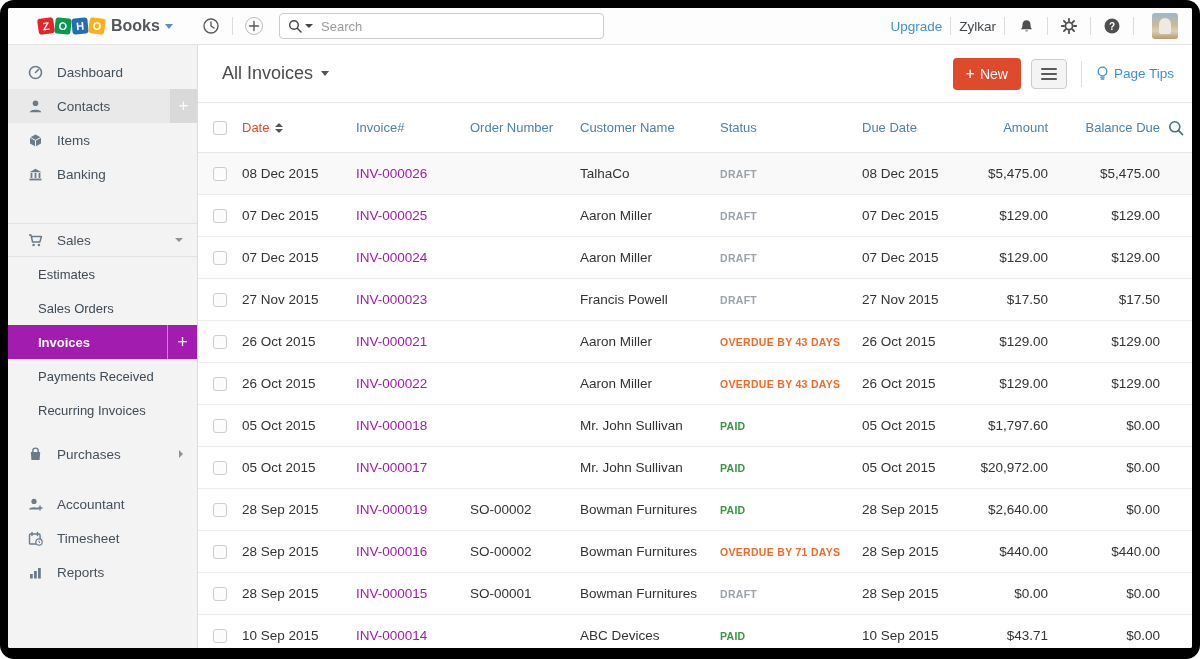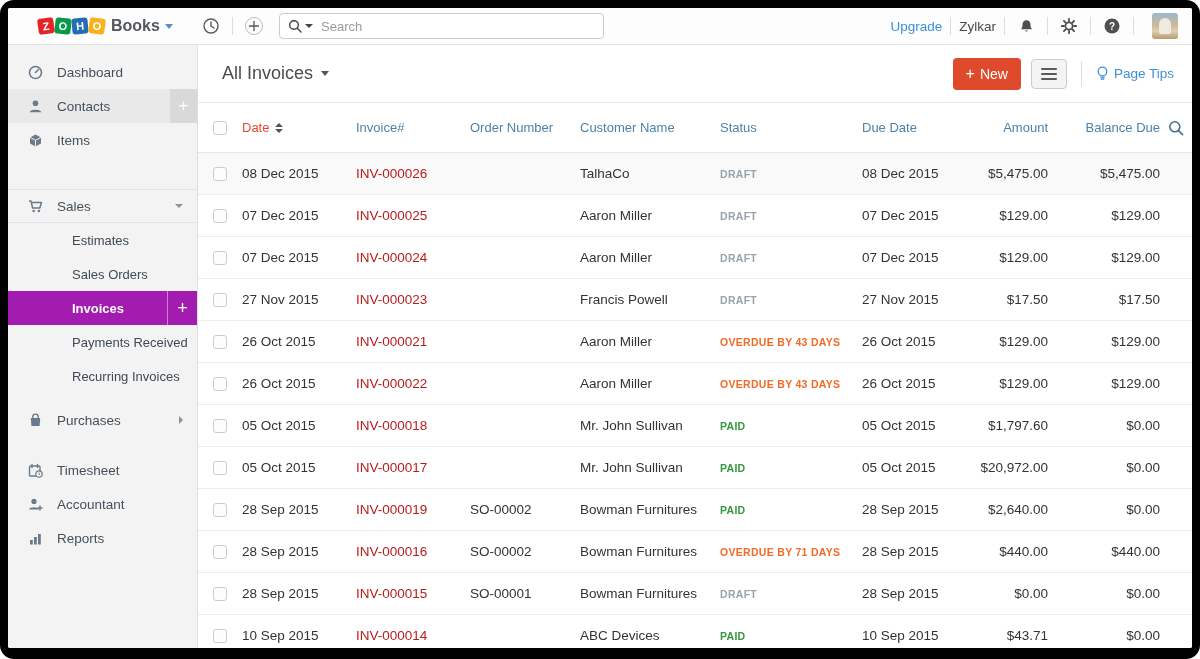--- a/index.html
+++ b/index.html
@@ -36,21 +36,21 @@
   .content { flex:1; background:#fff; display:flex; flex-direction:column; overflow:hidden; }
 
   
   .side-item { display:flex; align-items:center; height:34px; padding-left:20px; font-size:13.5px; color:#45505a; cursor:pointer; position:relative; }
   .side-item .lbl { margin-left:14px; }
   .side-item.hovered { background:#e9e9ea; }
   .side-plus-grey { position:absolute; right:0; top:0; width:27px; height:34px; background:#d9d9da; color:#fdfdfd; font-size:17px; display:flex; align-items:center; justify-content:center; }
   .side-group { border-top:1px solid #e2e2e4; border-bottom:1px solid #e2e2e4; margin-top:16px; }
   .side-caret-down { position:absolute; right:14px; width:0; height:0; border-left:4px solid transparent; border-right:4px solid transparent; border-top:4px solid #8a949c; }
   .side-caret-right { position:absolute; right:14px; width:0; height:0; border-top:4px solid transparent; border-bottom:4px solid transparent; border-left:4px solid #8a949c; }
-  .sub-item { display:flex; align-items:center; height:34px; padding-left:64px; font-size:13px; color:#3f4a54; cursor:pointer; position:relative; }
+  .sub-item { display:flex; align-items:center; height:34px; padding-left:30px; font-size:13px; color:#3f4a54; cursor:pointer; position:relative; }
   .sub-item.selected { background:#a21caf; color:#fff; font-weight:bold; }
   .sel-plus { position:absolute; right:0; top:0; width:30px; height:34px; border-left:1px solid rgba(255,255,255,.45); color:#fff; font-size:18px; font-weight:normal; display:flex; align-items:center; justify-content:center; }
   .side-spacer { height:16px; }
   .side-icon { width:15px; height:15px; display:inline-flex; }
 
   
   .page-head { height:57px; min-height:57px; display:flex; align-items:center; padding:0 18px 0 24px; background:#fff; }
   .page-title { font-size:18px; color:#4c4c4c; cursor:pointer; display:flex; align-items:center; }
   .page-title .caret-down { border-top-color:#555; margin-left:8px; }
   .head-right { margin-left:auto; display:flex; align-items:center; }
@@ -68,21 +68,21 @@
   .tbl-head .col-date { color:#e8472f; display:flex; align-items:center; cursor:pointer; }
   .sort-icon { display:inline-flex; flex-direction:column; margin-left:6px; gap:2px; }
   .sort-icon i { width:0; height:0; border-left:4px solid transparent; border-right:4px solid transparent; }
   .sort-up { border-bottom:4px solid #555; }
   .sort-dn { border-top:4px solid #555; }
   .tbl-body { flex:1; overflow:hidden; }
   .tbl-row { height:42px; border-bottom:1px solid #ececec; font-size:13.5px; color:#333; cursor:pointer; }
   .tbl-row:first-child { background:#f9f9f9; }
   .cell-check { display:flex; justify-content:center; }
   .checkbox { width:14px; height:14px; border:1px solid #ccc; border-radius:3px; background:#fcfcfc; cursor:pointer; }
-  .link { color:#b91c1c; cursor:pointer;text-align:right; }
+  .link { color:#a21caf; cursor:pointer;text-align:right; }
   .cell-status { font-size:10.5px; font-weight:bold; letter-spacing:.3px; }
   .st-draft { color:#99a3ab; }
   .st-overdue { color:#f26a28; }
   .st-paid { color:#35993f; }
   .num { text-align:right; }
   .hd-num { text-align:right; }
   .col-search { display:flex; justify-content:center; cursor:pointer; }
   .pad-l { padding-left:6px; }
 </style>
 </head>
@@ -183,20 +183,32 @@
         <div class="side-item">
           <span class="side-icon">
             <svg width="15" height="15" viewBox="0 0 15 15">
                 <path d="M7.5 1.5 13 4.4v6.2l-5.5 2.9L2 10.6V4.4z" fill="#6b7b89"></path>
                 <path d="M2 4.4l5.5 2.9L13 4.4M7.5 7.3v6.2" fill="none" stroke="#f3f3f4" stroke-width="1"></path>
               </svg>
           </span>
           <span class="lbl">Items</span>
         </div>
 
+        <div class="side-item">
+          <span class="side-icon">
+            <svg width="15" height="15" viewBox="0 0 15 15">
+                <path d="M1.5 5.2 7.5 1.8l6 3.4z" fill="#6b7b89"></path>
+                <rect x="2.6" y="6" width="1.8" height="5" fill="#6b7b89"></rect>
+                <rect x="6.6" y="6" width="1.8" height="5" fill="#6b7b89"></rect>
+                <rect x="10.6" y="6" width="1.8" height="5" fill="#6b7b89"></rect>
+                <rect x="1.5" y="11.6" width="12" height="1.8" fill="#6b7b89"></rect>
+              </svg>
+          </span>
+          <span class="lbl">Banking</span>
+        </div>
 
         <div class="side-spacer"></div>
 
         <div class="side-item side-group">
           <span class="side-icon">
             <svg width="15" height="15" viewBox="0 0 15 15">
                 <path d="M1 2h2l1.6 7h7.2l1.7-5.4H4" fill="none" stroke="#6b7b89" stroke-width="1.5" stroke-linejoin="round"></path>
                 <circle cx="5.6" cy="12" r="1.3" fill="#6b7b89"></circle>
                 <circle cx="10.9" cy="12" r="1.3" fill="#6b7b89"></circle>
               </svg>
@@ -229,42 +241,42 @@
             <svg width="15" height="15" viewBox="0 0 15 15">
                 <path d="M4.8 5V3.8a2.7 2.7 0 0 1 5.4 0V5" fill="none" stroke="#6b7b89" stroke-width="1.4"></path>
                 <path d="M2.8 5h9.4l-.6 8H3.4z" fill="#6b7b89"></path>
               </svg>
           </span>
           <span class="lbl">Purchases</span>
           <span class="side-caret-right"></span>
         </div>
 
         <div class="side-spacer"></div>
+
+        <div class="side-item">
+          <span class="side-icon">
+            <svg width="15" height="15" viewBox="0 0 15 15">
+                <circle cx="6" cy="4.4" r="2.6" fill="#6b7b89"></circle>
+                <path d="M1 12.6c0-3.2 10-3.2 10 0z" fill="#6b7b89"></path>
+                <path d="M12 9v4M10 11h4" stroke="#6b7b89" stroke-width="1.4" stroke-linecap="round"></path>
+              </svg>
+          </span>
+          <span class="lbl">Accountant</span>
+        </div>
 
         <div class="side-item">
           <span class="side-icon">
             <svg width="15" height="15" viewBox="0 0 15 15">
                 <rect x="1.5" y="3" width="10.5" height="10" rx="1" fill="none" stroke="#6b7b89" stroke-width="1.4"></rect>
                 <path d="M4 1.5v3M9.5 1.5v3" stroke="#6b7b89" stroke-width="1.4" stroke-linecap="round"></path>
                 <circle cx="11" cy="11" r="3.2" fill="#f3f3f4" stroke="#6b7b89" stroke-width="1.2"></circle>
                 <path d="M11 9.6v1.5l1 .7" fill="none" stroke="#6b7b89" stroke-width="1"></path>
               </svg>
           </span>
           <span class="lbl">Timesheet</span>
-        </div>
-
-        <div class="side-item">
-          <span class="side-icon">
-            <svg width="15" height="15" viewBox="0 0 15 15">
-                <circle cx="6" cy="4.4" r="2.6" fill="#6b7b89"></circle>
-                <path d="M1 12.6c0-3.2 10-3.2 10 0z" fill="#6b7b89"></path>
-                <path d="M12 9v4M10 11h4" stroke="#6b7b89" stroke-width="1.4" stroke-linecap="round"></path>
-              </svg>
-          </span>
-          <span class="lbl">Accountant</span>
         </div>
 
         <div class="side-item">
           <span class="side-icon">
             <svg width="15" height="15" viewBox="0 0 15 15">
                 <rect x="2" y="9" width="2.8" height="4.5" fill="#6b7b89"></rect>
                 <rect x="6" y="6" width="2.8" height="7.5" fill="#6b7b89"></rect>
                 <rect x="10" y="3" width="2.8" height="10.5" fill="#6b7b89"></rect>
               </svg>
           </span>

